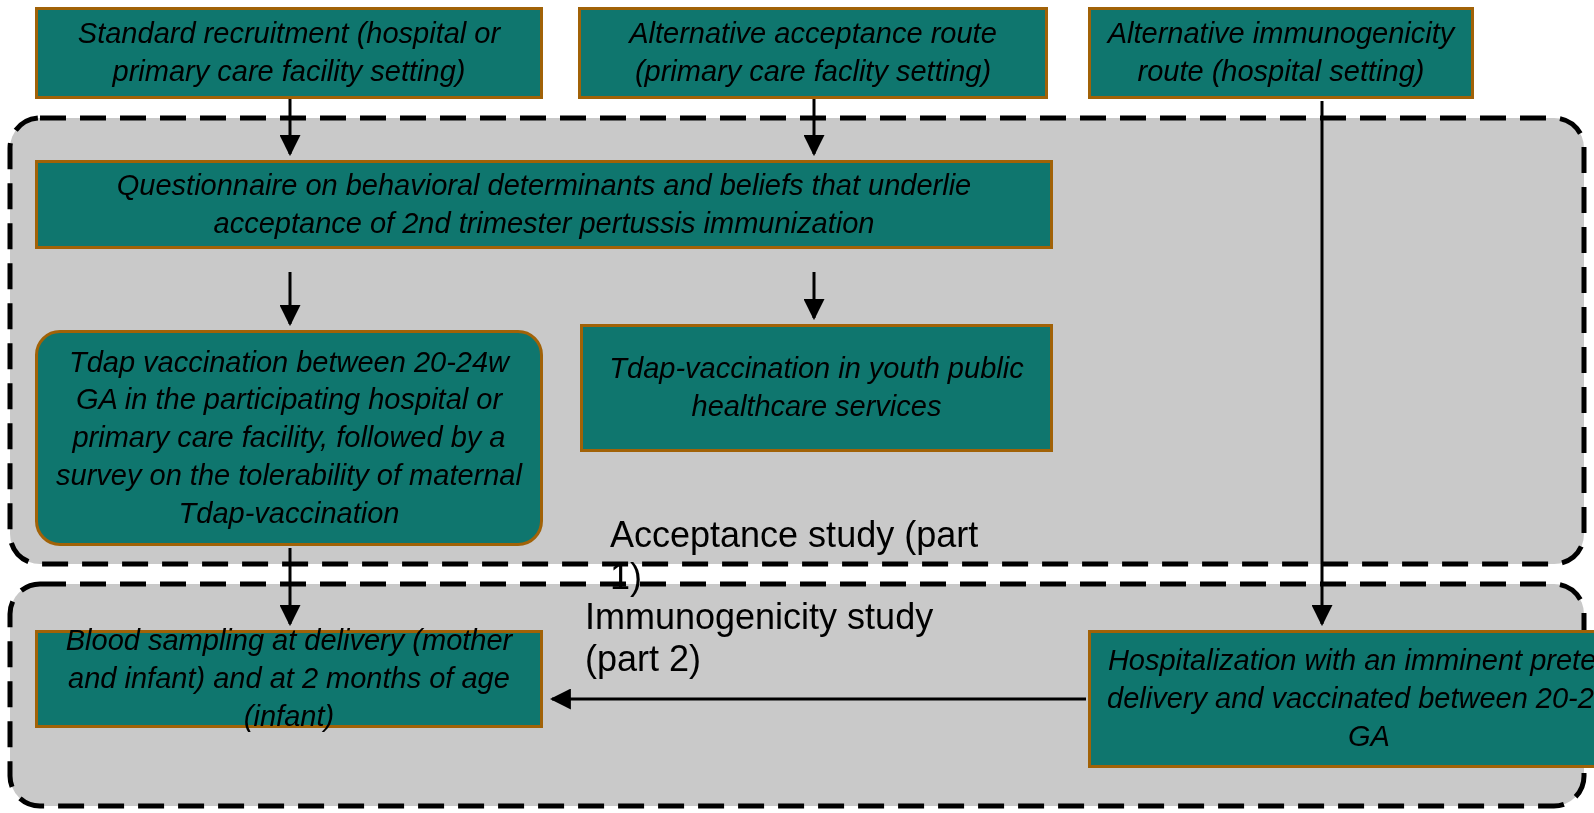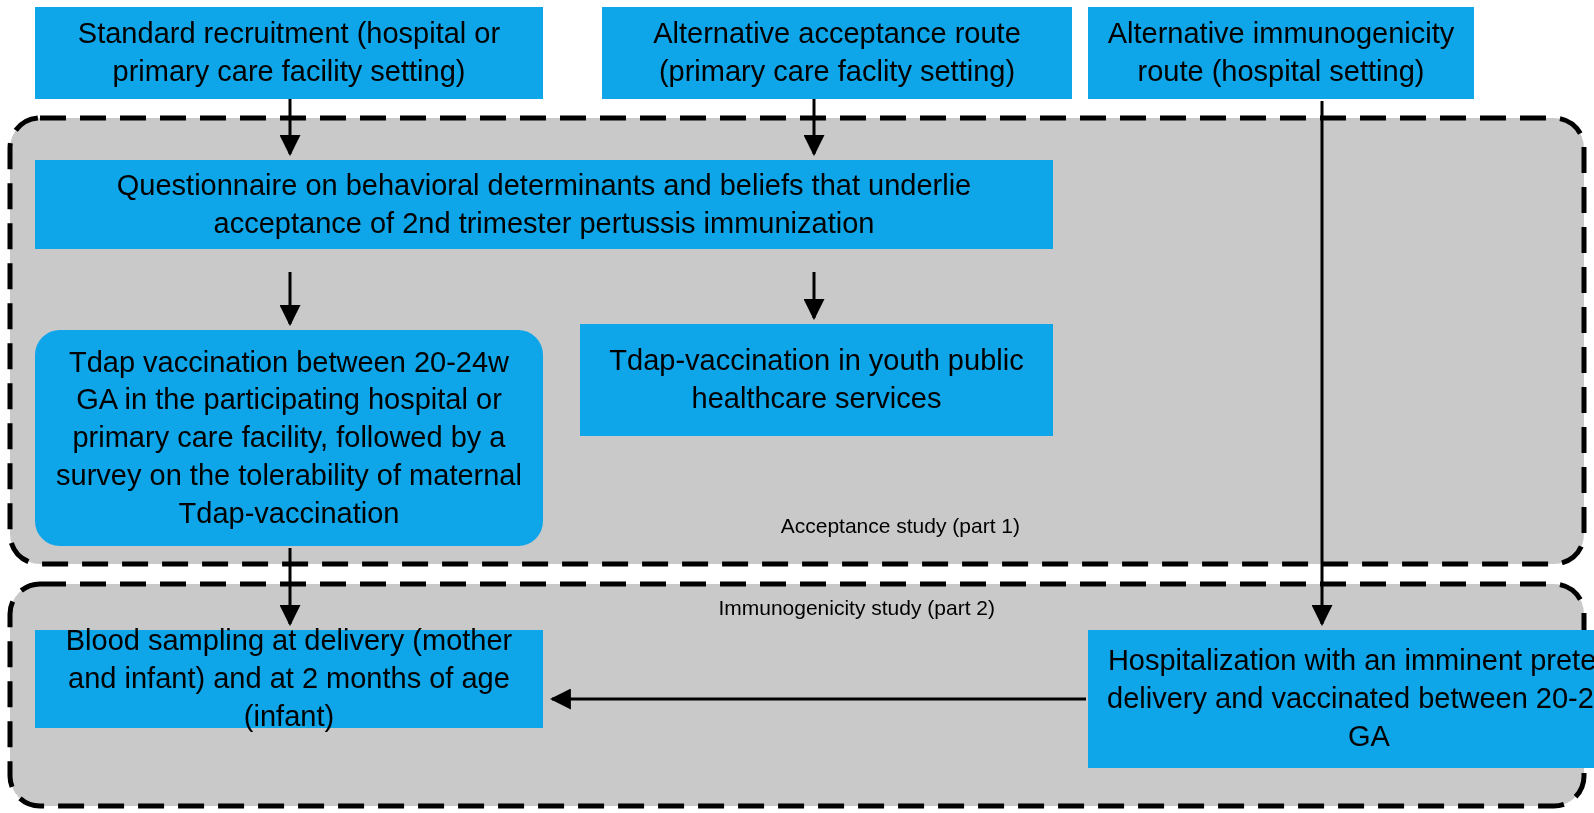--- a/index.html
+++ b/index.html
@@ -21,46 +21,47 @@
     left: 0;
     top: 0;
     width: 1594px;
     height: 813px;
   }
   #bg-layer { z-index: 0; }
   #arrow-layer { z-index: 2; pointer-events: none; }
   .node {
     position: absolute;
     z-index: 1;
-    background: #0ea5e9;
-    border: 3px solid #0ea5e9;
+    background: #0f766e;
+    border: 3px solid #a16207;
     box-sizing: border-box;
     display: flex;
     align-items: center;
     justify-content: center;
     text-align: center;
     font-size: 29px;
     line-height: 1.3;
     padding: 6px 16px;
+    font-style: italic;
   }
   .region-label {
     position: absolute;
     z-index: 1;
-    font-size: 21px;
-    text-align: right;
+    font-size: 36px;
+    text-align: left;
     background: transparent;
   }
   
   #box-standard     { left: 35px;  top: 7px;  width: 508px; height: 92px; }
-  #box-alt-accept   { left: 602px; top: 7px;  width: 470px; height: 92px; }
+  #box-alt-accept   { left: 578px; top: 7px;  width: 470px; height: 92px; }
   #box-alt-immuno   { left: 1088px;top: 7px;  width: 386px; height: 92px; }
   
   #box-questionnaire{ left: 35px;  top: 160px; width: 1018px; height: 89px; }
   #box-tdap         { left: 35px;  top: 330px; width: 508px;  height: 216px; border-radius: 25px; }
-  #box-youth        { left: 580px; top: 324px; width: 473px;  height: 112px; }
+  #box-youth        { left: 580px; top: 324px; width: 473px;  height: 128px; }
   
   #box-blood        { left: 35px;  top: 630px; width: 508px;  height: 98px; }
   #box-hosp         { left: 1088px;top: 630px; width: 562px;  height: 138px; }
   
   #part1-title { left: 610px; top: 514px; width: 410px; }
   #part2-title { left: 585px; top: 596px; width: 410px; }
 </style>
 </head>
 <body>
 

